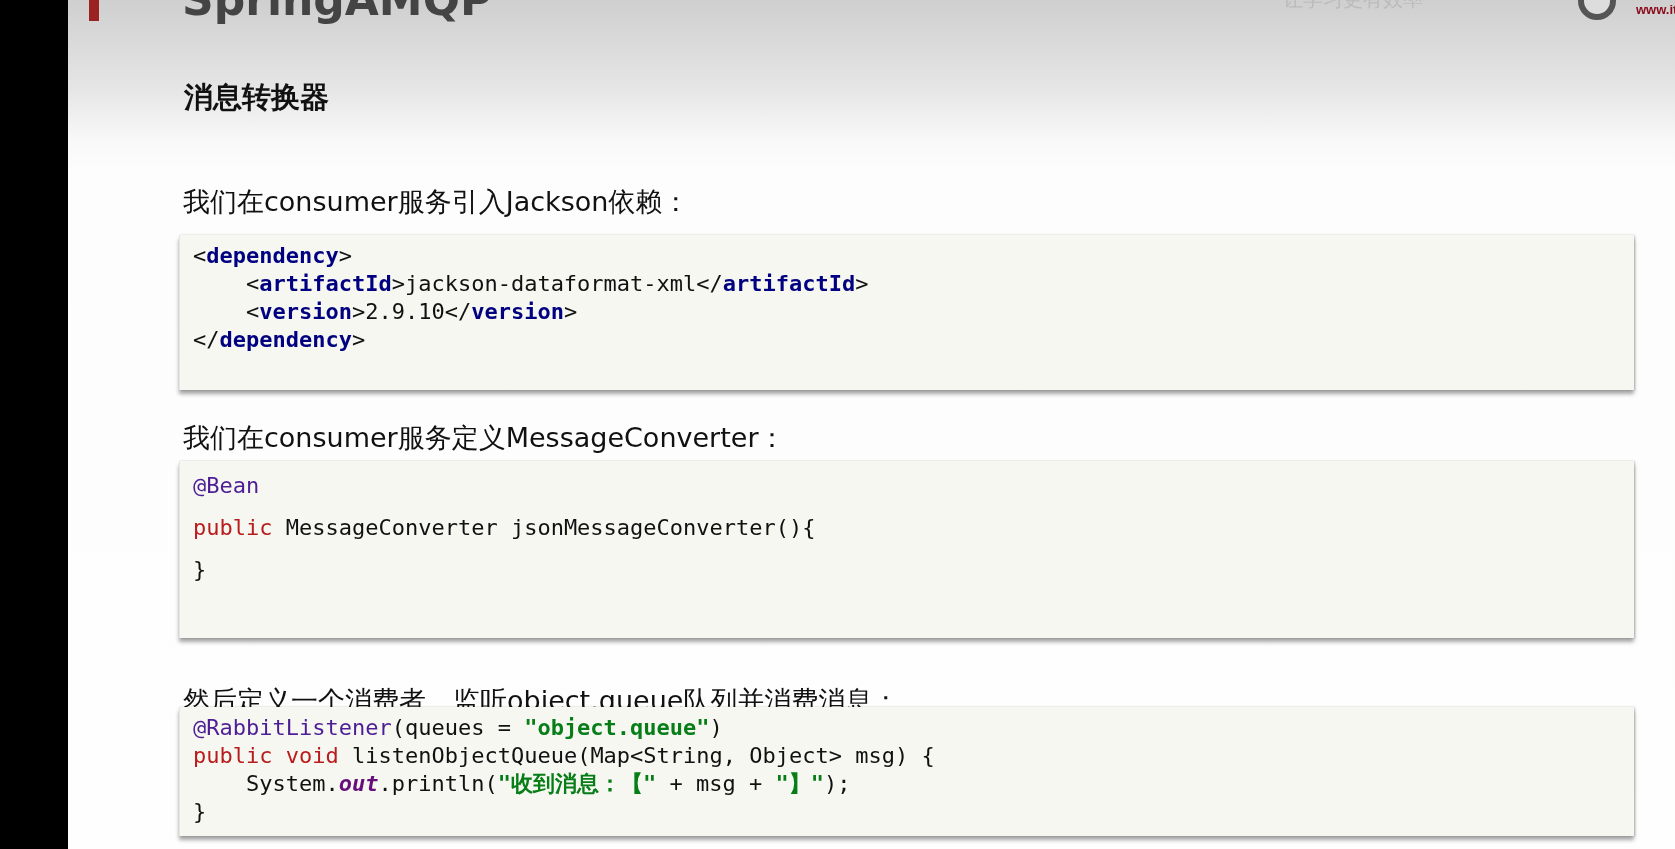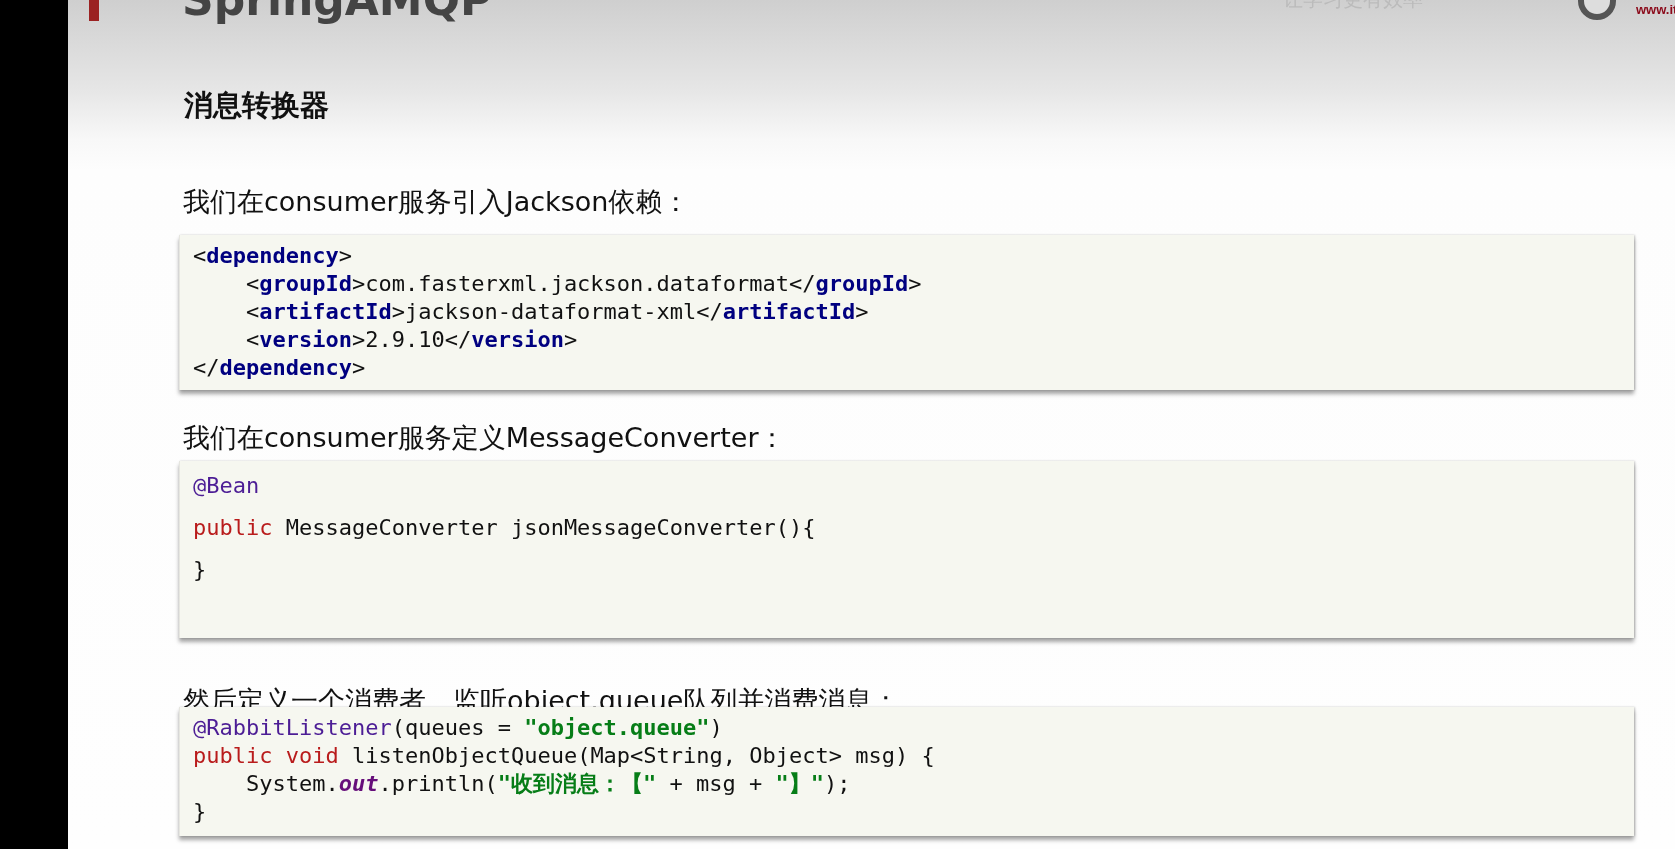--- a/index.html
+++ b/index.html
@@ -24,21 +24,21 @@
       position: absolute; left: 1215px; top: -14px;
       font-size: 20px; color: #bbb;
     }
     .logo { position: absolute; left: 1510px; top: -18px; width: 48px; height: 38px; }
     .logo-circle {
       position: absolute; left: 0; top: 0; width: 38px; height: 38px; border-radius: 50%;
       border: 6px solid #555; box-sizing: border-box; background: #ddd;
     }
     .logo-text { position: absolute; left: 1568px; top: 2px; font-size: 13px; font-weight: bold; color: #8b0a1a; font-family: "Liberation Sans", sans-serif; }
     .section-heading {
-      position: absolute; left: 116px; top: 86px;
+      position: absolute; left: 116px; top: 78px;
       font-size: 29px; font-weight: bold; color: #111;
       font-family: "DejaVu Sans", sans-serif;
     }
     .para {
       position: absolute; left: 115px;
       font-size: 27px; color: #111;
       font-family: "DejaVu Sans", sans-serif;
     }
     .code-box {
       position: absolute; left: 111px; width: 1455px;
@@ -72,21 +72,20 @@
     <div class="logo-circle"></div>
   </div>
   <div class="logo-text">www.it</div>
 
   <div class="section-heading">消息转换器</div>
 
   <div class="para" style="top:184px;">我们在consumer服务引入Jackson依赖：</div>
 
   <div class="code-box" style="top:235px; height:155px; padding-top:7px;">
     <div class="code-line"><span class="plain">&lt;</span><span class="tag">dependency</span><span class="plain">&gt;</span></div>
-    <div class="code-line"><span class="plain">    &lt;</span><span class="tag">groupId</span><span class="plain">&gt;com.fasterxml.jackson.dataformat&lt;/</span><span class="tag">groupId</span><span class="plain">&gt;</span></div>
     <div class="code-line"><span class="plain">    &lt;</span><span class="tag">artifactId</span><span class="plain">&gt;jackson-dataformat-xml&lt;/</span><span class="tag">artifactId</span><span class="plain">&gt;</span></div>
     <div class="code-line"><span class="plain">    &lt;</span><span class="tag">version</span><span class="plain">&gt;2.9.10&lt;/</span><span class="tag">version</span><span class="plain">&gt;</span></div>
     <div class="code-line"><span class="plain">&lt;/</span><span class="tag">dependency</span><span class="plain">&gt;</span></div>
   </div>
 
   <div class="para" style="top:420px;">我们在consumer服务定义MessageConverter：</div>
 
   <div class="code-box" style="top:461px; height:177px; padding-top:4px;">
     <div class="code-line loose"><span class="anno">@Bean</span></div>
     <div class="code-line loose"><span class="kw">public</span><span class="plain"> MessageConverter jsonMessageConverter(){</span></div>

